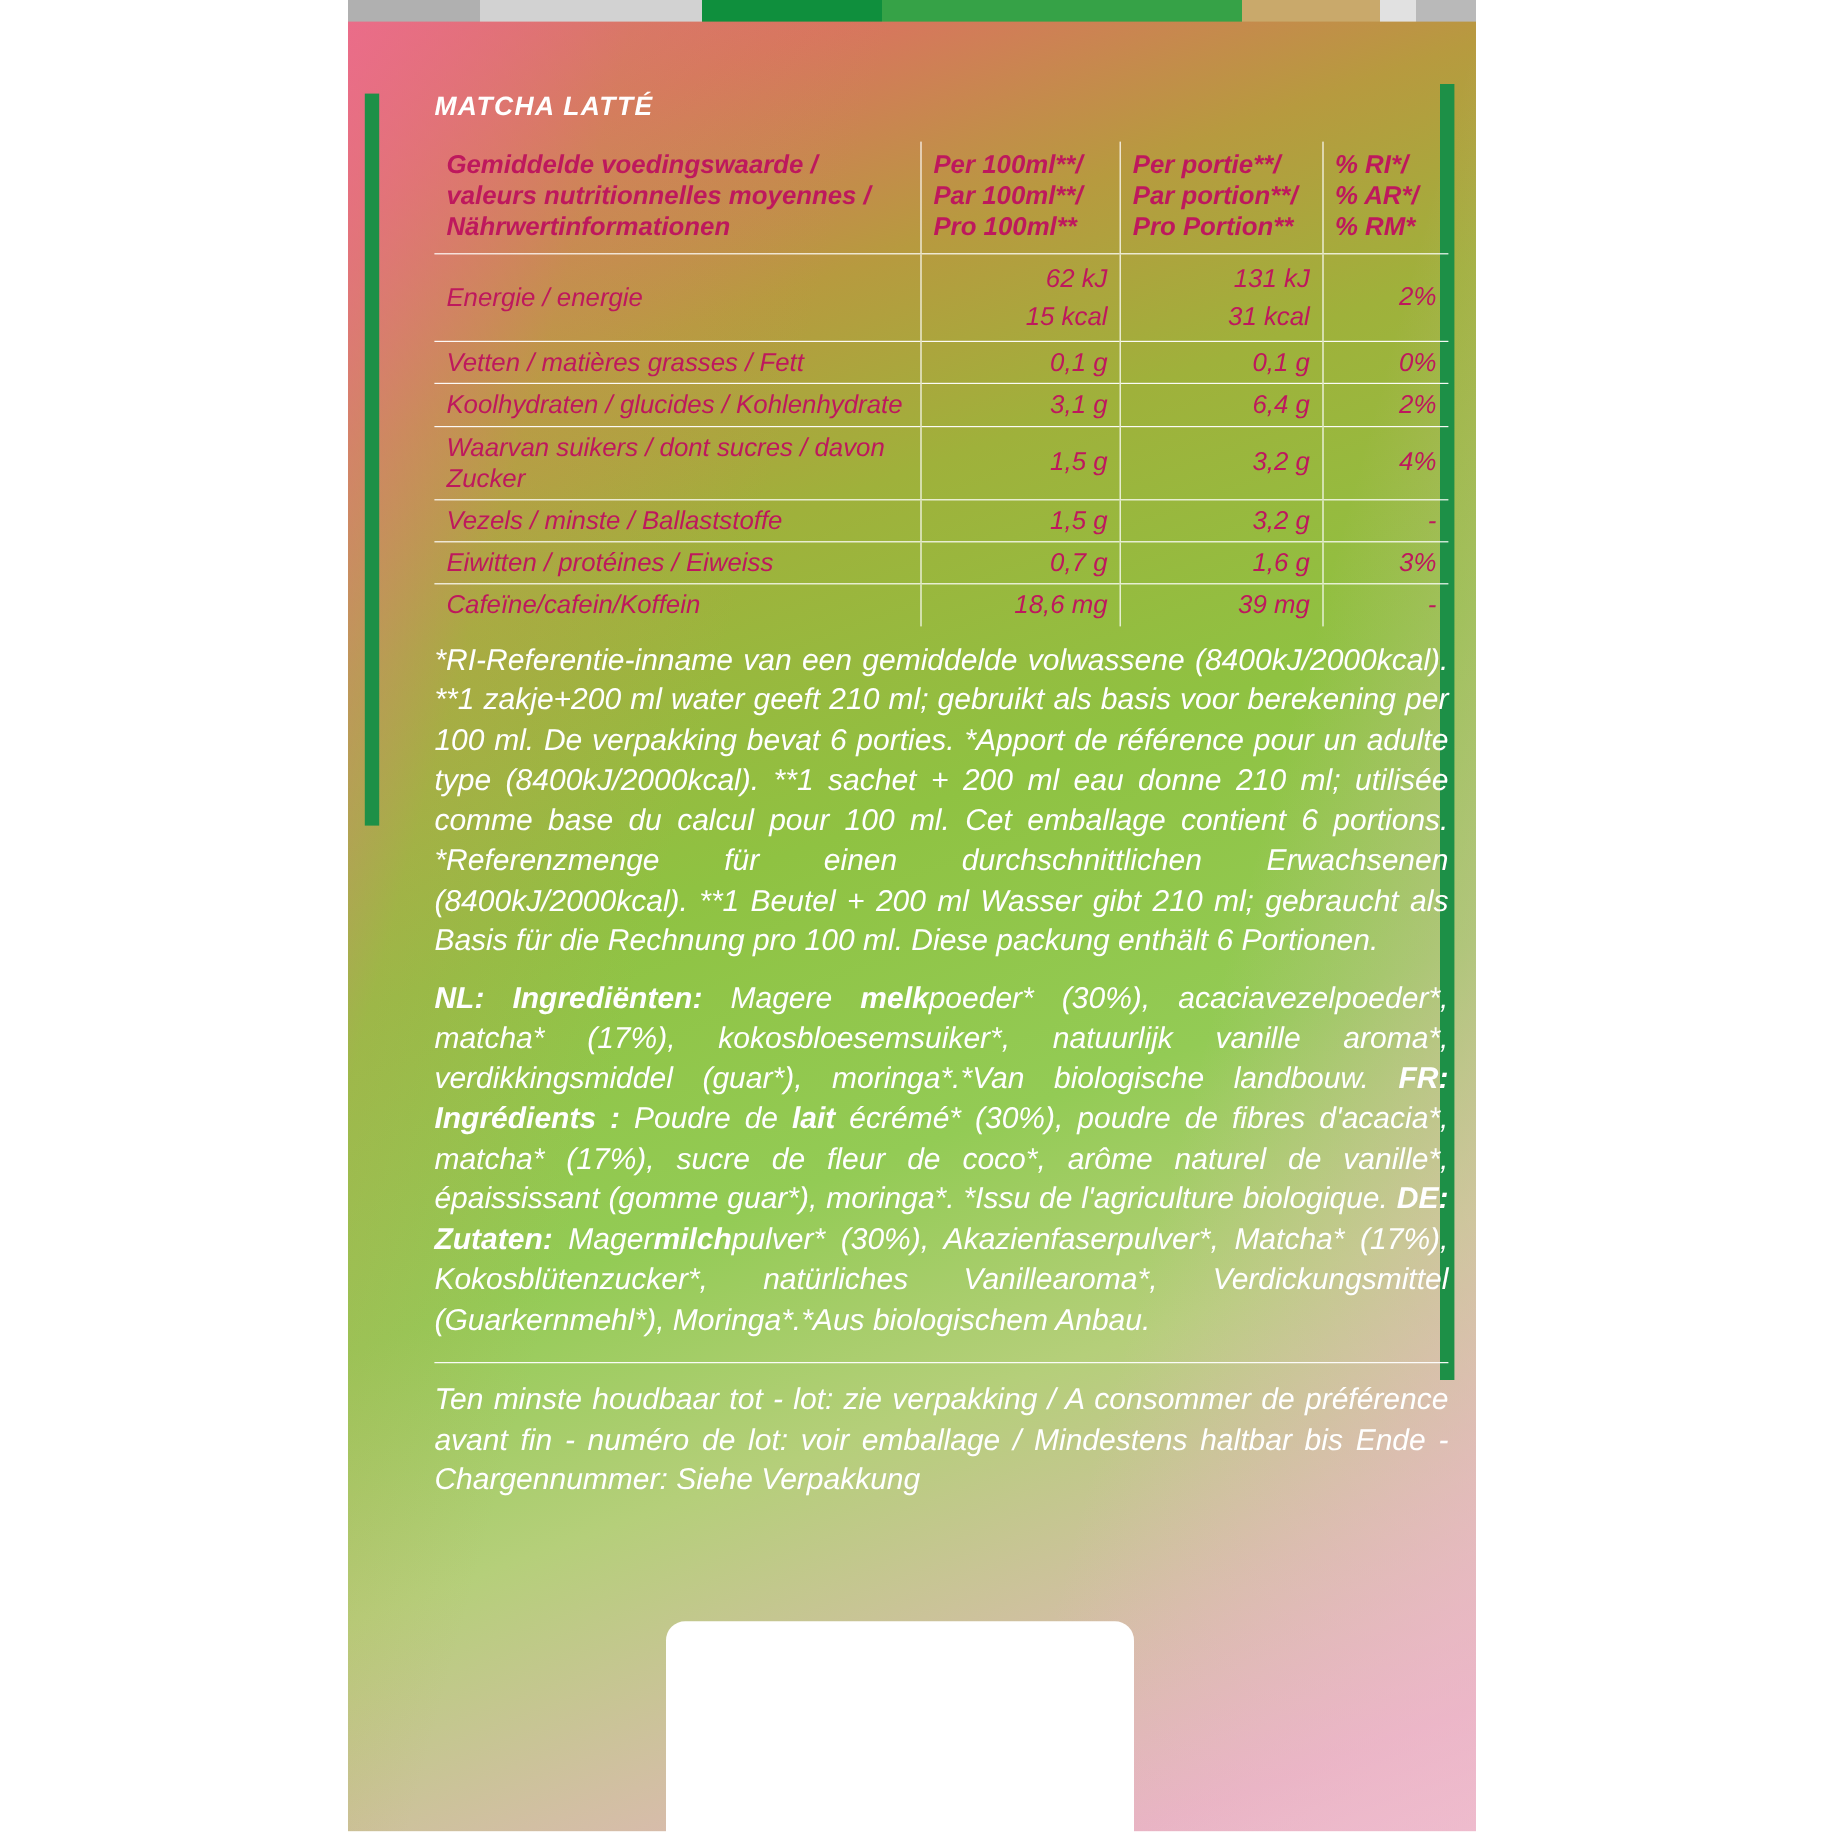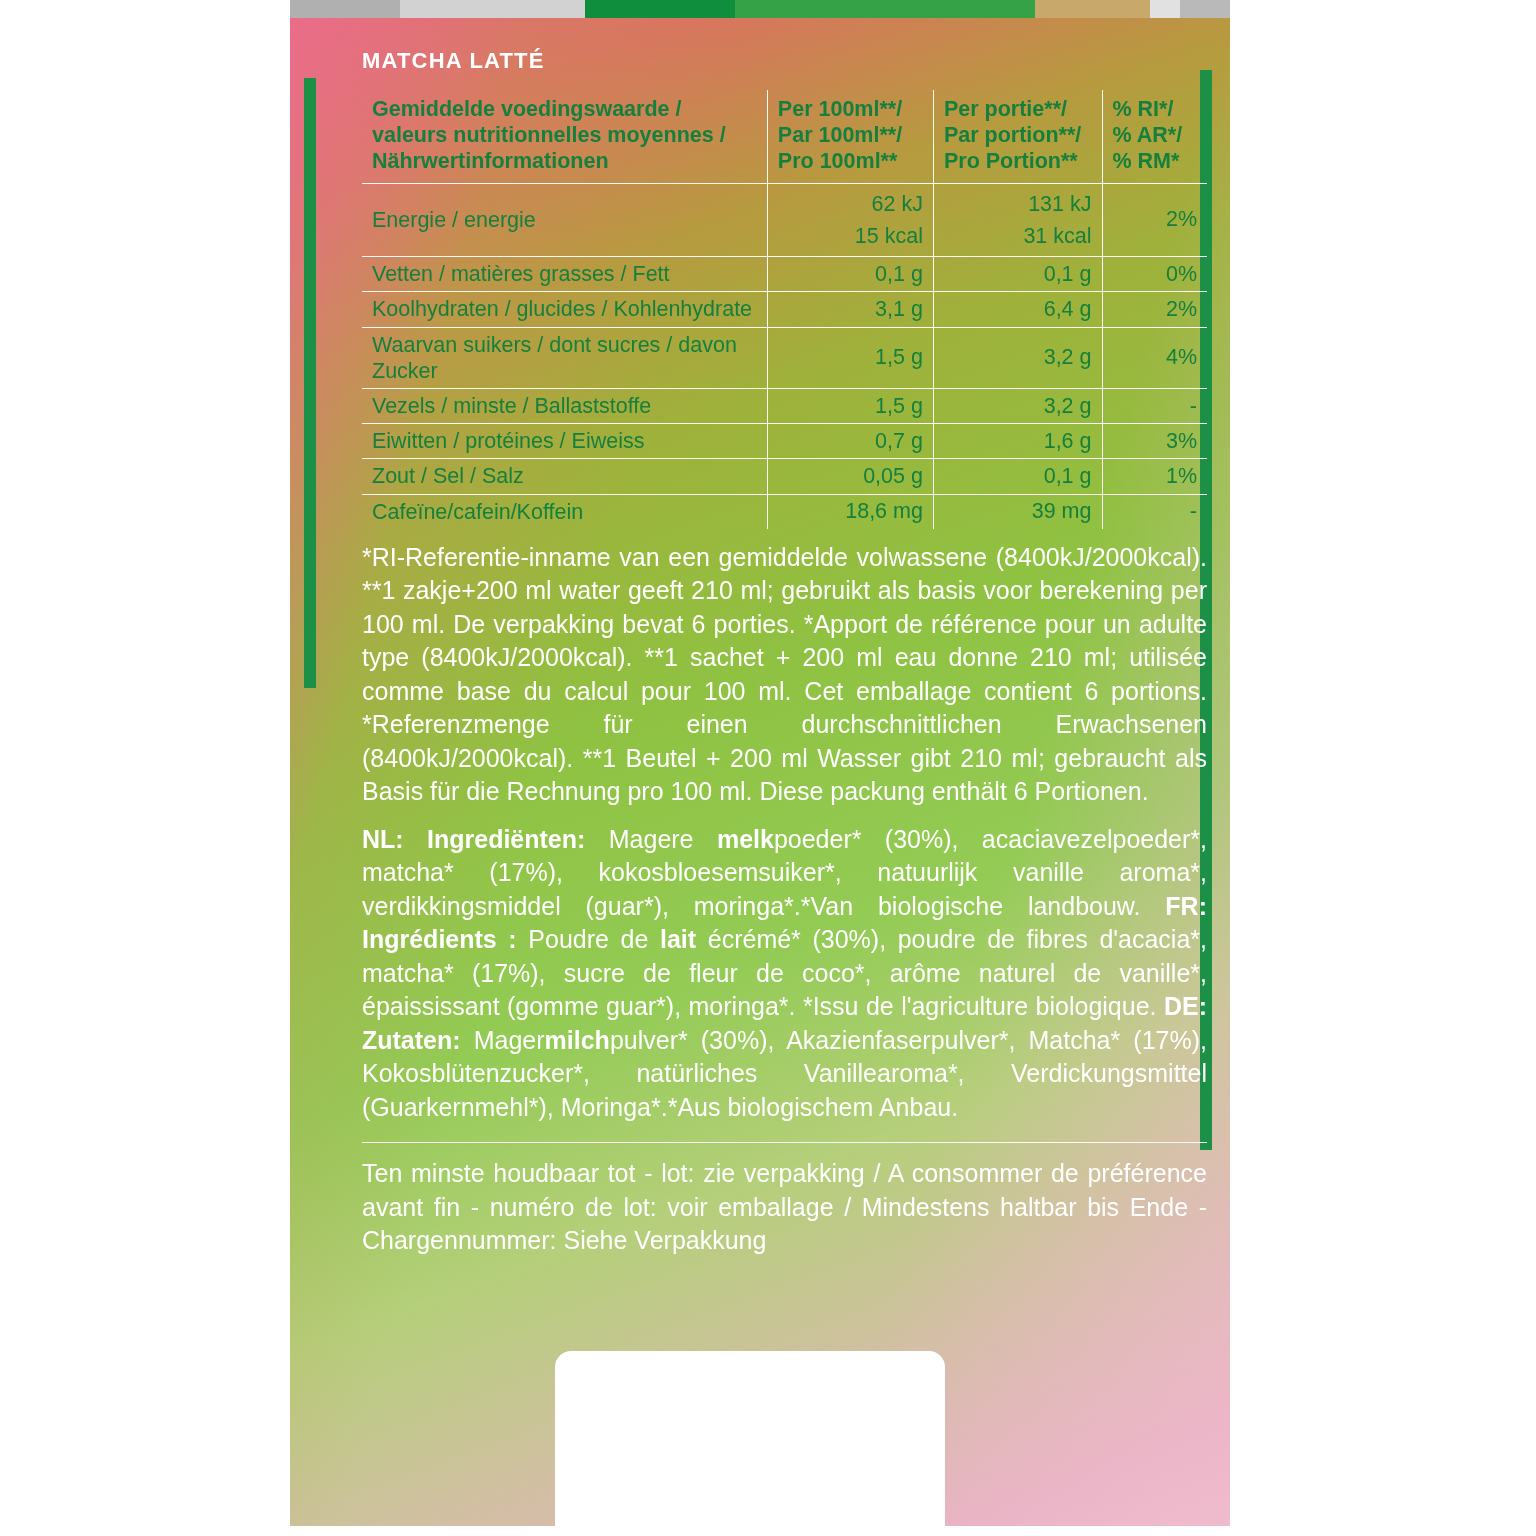--- a/index.html
+++ b/index.html
@@ -64,42 +64,43 @@
     width: 12px;
     background: #1d9047;
   }
   .edge-left  { left: 14px;  top: 78px; height: 610px; }
   .edge-right { right: 18px; top: 70px; height: 1080px; }
 
   
   #content {
     position: absolute;
     left: 72px;
-    top: 48px;
+    top: 76px;
     width: 845px;
     color: #ffffff;
+    font-style: italic;
   }
 
   .product-title {
     font-size: 22px;
     letter-spacing: 1.2px;
     font-weight: 700;
     margin-bottom: 16px;
   }
 
   table.nutri {
     border-collapse: collapse;
     width: 845px;
     font-size: 21.5px;
   }
   table.nutri td, table.nutri th {
     padding: 4px 10px;
     vertical-align: middle;
     font-weight: 400;
-    color: #15803d;
+    color: #be185d;
   }
   table.nutri thead th {
     font-weight: 700;
     text-align: left;
     vertical-align: top;
     line-height: 1.22;
     padding-top: 6px;
     padding-bottom: 8px;
   }
   .rowline td, .rowline th { border-top: 1.6px solid rgba(255,255,255,0.95); }
@@ -232,26 +233,20 @@
           <td class="c-ri vline">-</td>
         </tr>
 
         <tr class="rowline">
           <td class="c-name">Eiwitten / protéines / Eiweiss</td>
           <td class="c-num vline">0,7 g</td>
           <td class="c-num vline">1,6 g</td>
           <td class="c-ri vline">3%</td>
         </tr>
 
-        <tr class="rowline">
-          <td class="c-name">Zout / Sel / Salz</td>
-          <td class="c-num vline">0,05 g</td>
-          <td class="c-num vline">0,1 g</td>
-          <td class="c-ri vline">1%</td>
-        </tr>
 
         <tr class="rowline">
           <td class="c-name">Cafeïne/cafein/Koffein</td>
           <td class="c-num vline">18,6 mg</td>
           <td class="c-num vline">39 mg</td>
           <td class="c-ri vline">-</td>
         </tr>
 
       </tbody>
     </table>

